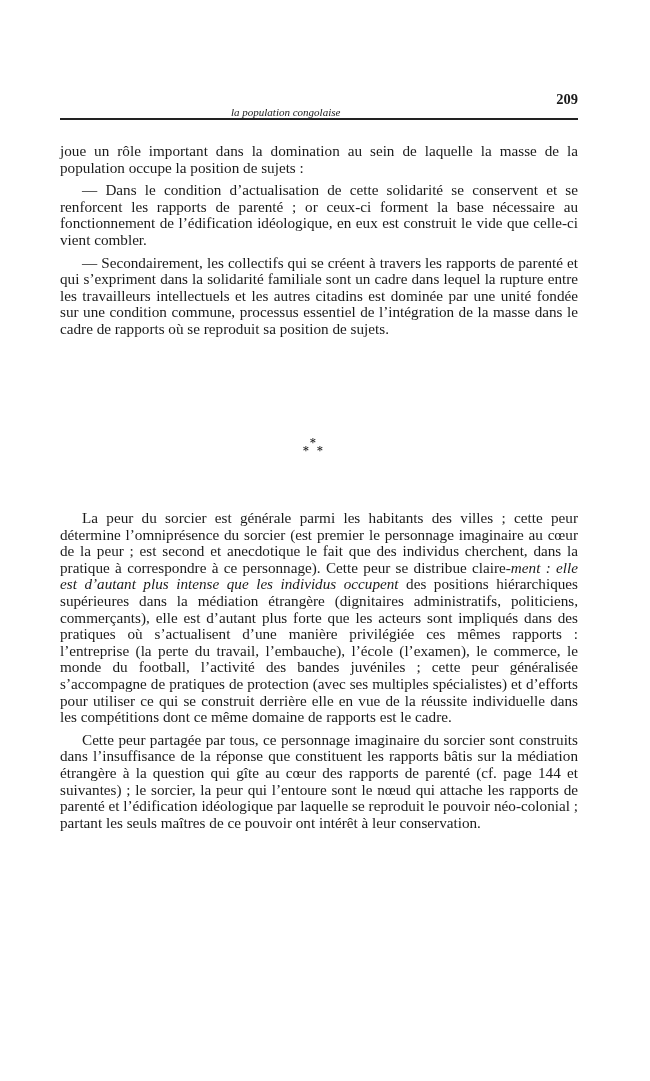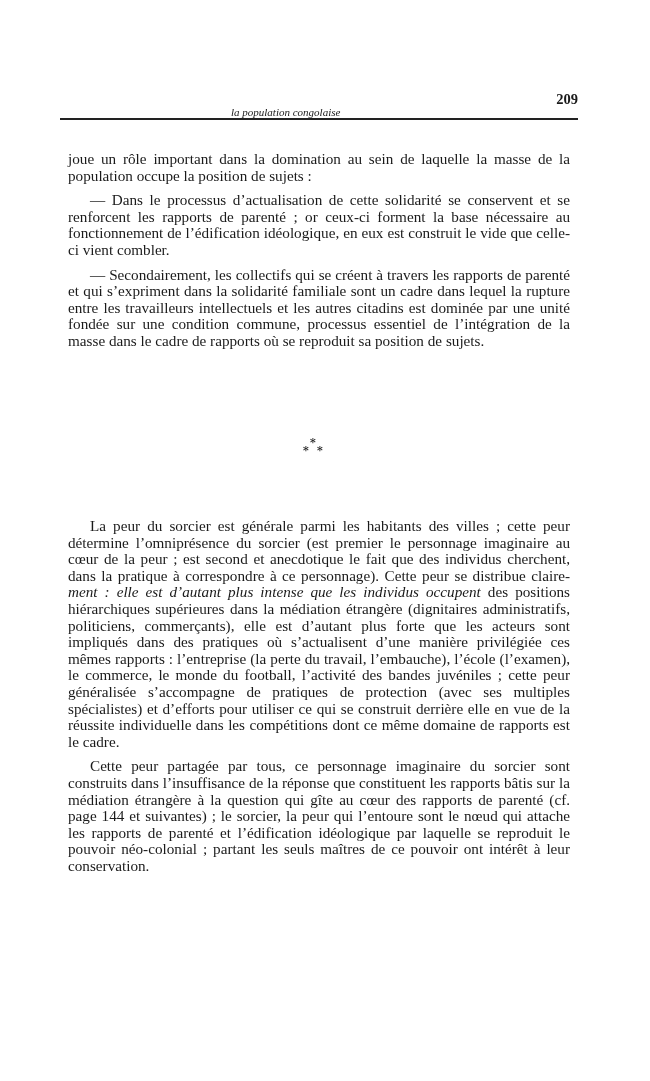--- a/index.html
+++ b/index.html
@@ -6,38 +6,38 @@
   body { width:650px; height:1081px; position:relative; overflow:hidden;
          font-family:"DejaVu Serif","Liberation Serif",serif; color:#1a1a1a; }
   .header { position:absolute; left:60px; top:91px; width:518px; height:22px; }
   .running-title { position:absolute; left:171px; top:0; font-style:italic; font-size:11px;
                    font-family:"Liberation Serif",serif;margin-top:15px; }
   .page-number { position:absolute; right:0; top:0; font-weight:bold; font-size:14.5px;
                  font-family:"Liberation Serif",serif;text-align:center; }
   .rule { position:absolute; left:60px; top:118px; width:518px; height:1.6px; background:#222; }
   .text-block { position:absolute; left:60px; width:518px; font-size:15.2px; line-height:16.6px;
                 text-align:justify; font-family:"Liberation Serif",serif; }
-  .text-block p { margin:8px; }
+  .text-block p { margin:0; }
   .indent { text-indent:22px; }
   .gap { margin-top:6px !important; }
   .dinkus { position:absolute; left:298px; top:435px; width:40px; height:30px; }
   .dinkus span { position:absolute; font-size:11px; font-weight:bold; line-height:11px; }
 </style>
 </head>
 <body>
 
 <div class="header">
   <span class="running-title">la population congolaise</span>
   <span class="page-number">209</span>
 </div>
 <div class="rule"></div>
 
 <div class="text-block" style="top:143px;">
   <p>joue un rôle important dans la domination au sein de laquelle la masse de la population occupe la position de sujets :</p>
-  <p class="indent gap">— Dans le processus d’actualisation de cette solidarité se conservent et se renforcent les rapports de parenté ; or ceux-ci forment la base nécessaire au fonctionnement de l’édification idéologique, en eux est construit le vide que celle-ci vient combler.</p>
+  <p class="indent gap">— Dans le condition d’actualisation de cette solidarité se conservent et se renforcent les rapports de parenté ; or ceux-ci forment la base nécessaire au fonctionnement de l’édification idéologique, en eux est construit le vide que celle-ci vient combler.</p>
   <p class="indent gap">— Secondairement, les collectifs qui se créent à travers les rapports de parenté et qui s’expriment dans la solidarité familiale sont un cadre dans lequel la rupture entre les travailleurs intellectuels et les autres citadins est dominée par une unité fondée sur une condition commune, processus essentiel de l’intégration de la masse dans le cadre de rapports où se reproduit sa position de sujets.</p>
 </div>
 
 <div class="dinkus">
   <span style="left:12px; top:2px;">*</span>
   <span style="left:5px; top:10px;">*</span>
   <span style="left:19px; top:10px;">*</span>
 </div>
 
 <div class="text-block" style="top:510px;">

